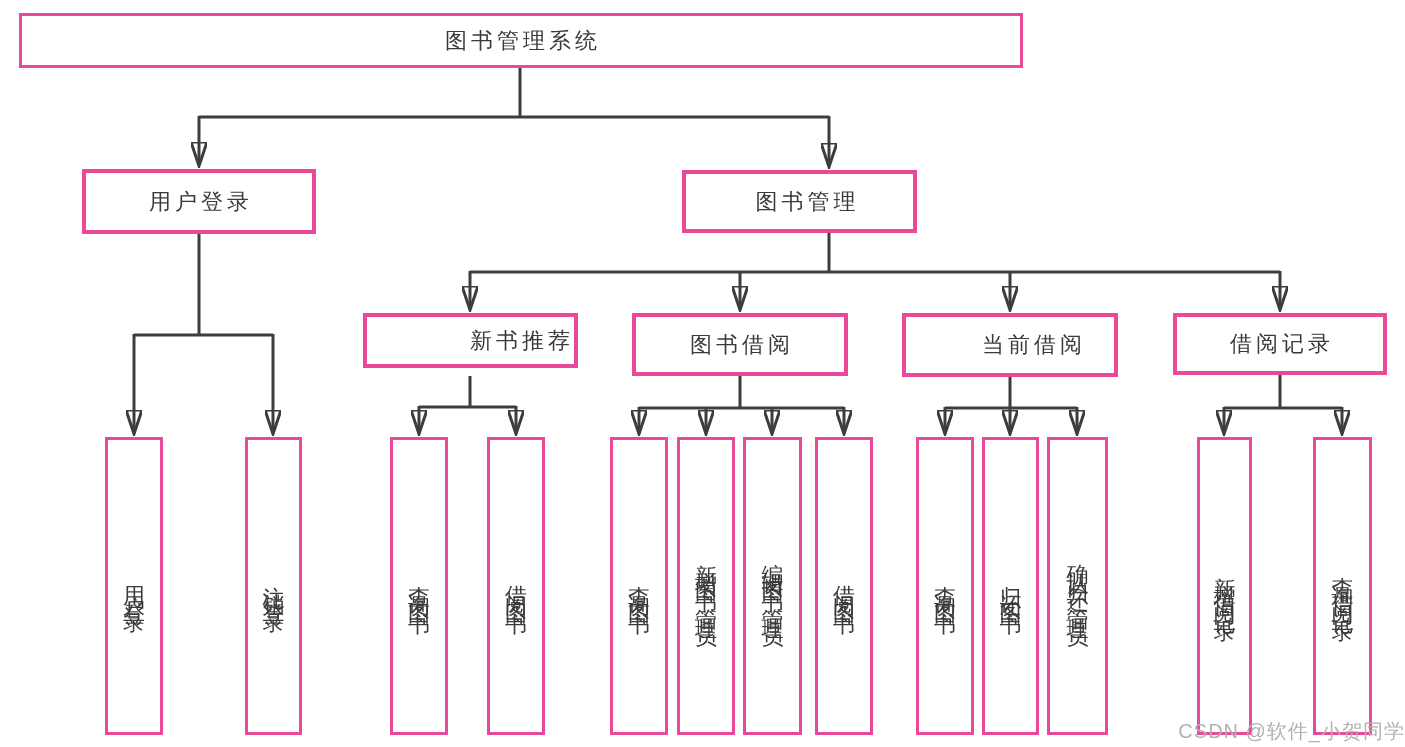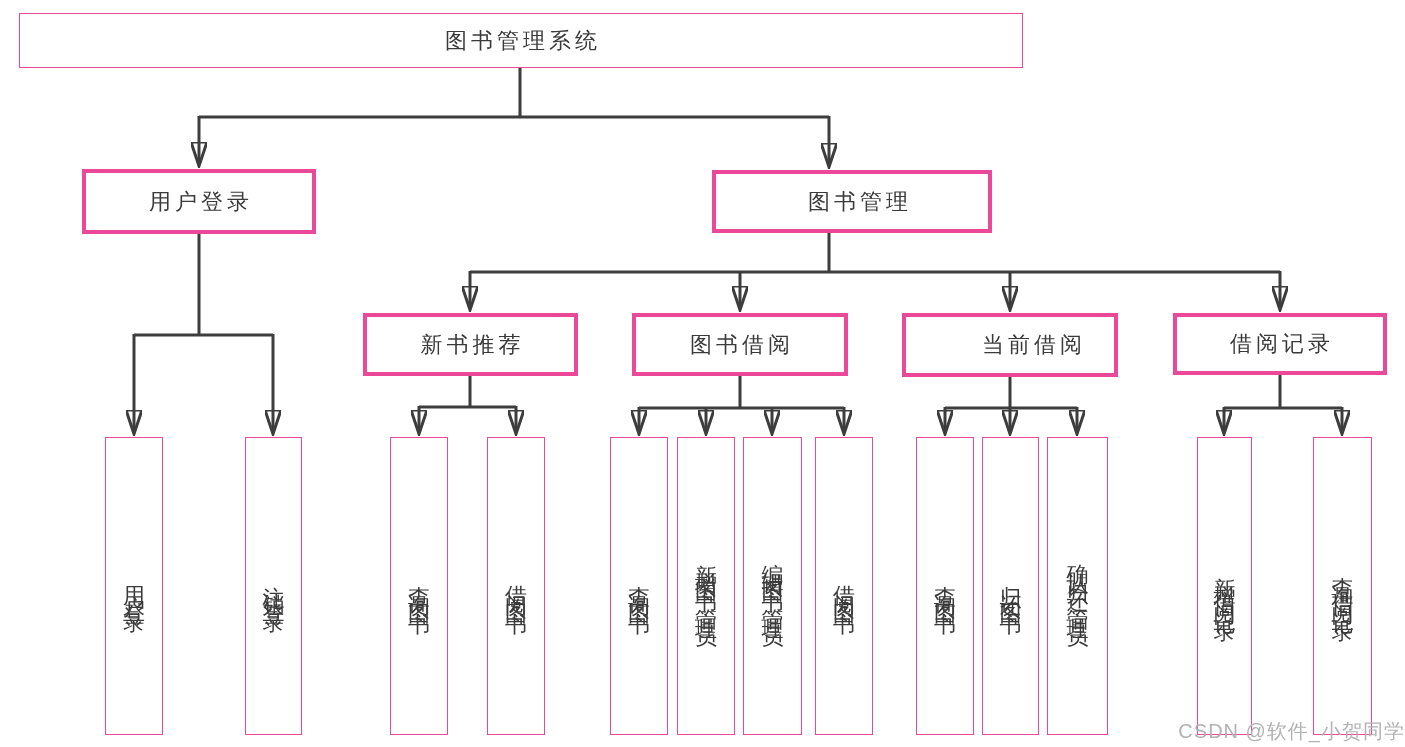--- a/index.html
+++ b/index.html
@@ -7,21 +7,21 @@
     position:relative;
     width:1405px;height:747px;
     background:#ffffff;
     font-family:"Liberation Sans","DejaVu Sans",sans-serif;
     overflow:hidden;
   }
   .connectors{position:absolute;left:0;top:0;width:1405px;height:747px;}
   .connectors path,.connectors line{stroke:#3d3d3d;stroke-width:3;fill:none;}
   .node{
     position:absolute;box-sizing:border-box;
-    background:#ffffff;border:1px solid #ec4899;
+    background:#ffffff;border:3px solid #ec4899;
     display:flex;align-items:center;justify-content:center;
   }
   .node.mid{border-width:4px;}
   .label{
     font-size:22px;color:#3a3a3a;letter-spacing:4px;
     white-space:nowrap;line-height:1;
     text-indent:4px; 
   }
   .vleaf .label{
     writing-mode:vertical-rl;
@@ -83,25 +83,25 @@
     <line x1="1342" y1="407" x2="1342" y2="433" marker-end="url(#arrow)"></line>
   </svg>
 
   <div class="node" style="left:19px;top:13px;width:1004px;height:55px;">
     <span class="label">图书管理系统</span>
   </div>
 
   <div class="node mid" style="left:82px;top:169px;width:234px;height:65px;">
     <span class="label">用户登录</span>
   </div>
-  <div class="node mid" style="left:712px;top:170px;width:280px;height:63px;padding-left:12px;">
+  <div class="node mid" style="left:682px;top:170px;width:235px;height:63px;padding-left:12px;">
     <span class="label">图书管理</span>
   </div>
 
-  <div class="node mid" style="left:363px;top:313px;width:215px;height:63px;">
+  <div class="node mid" style="left:363px;top:313px;width:215px;height:55px;justify-content:flex-end;">
     <span class="label">新书推荐</span>
   </div>
   <div class="node mid" style="left:632px;top:313px;width:216px;height:63px;text-align:center;">
     <span class="label">图书借阅</span>
   </div>
   <div class="node mid" style="left:902px;top:313px;width:216px;height:64px;padding-left:44px;">
     <span class="label">当前借阅</span>
   </div>
   <div class="node mid" style="left:1173px;top:313px;width:214px;height:62px;">
     <span class="label">借阅记录</span>

